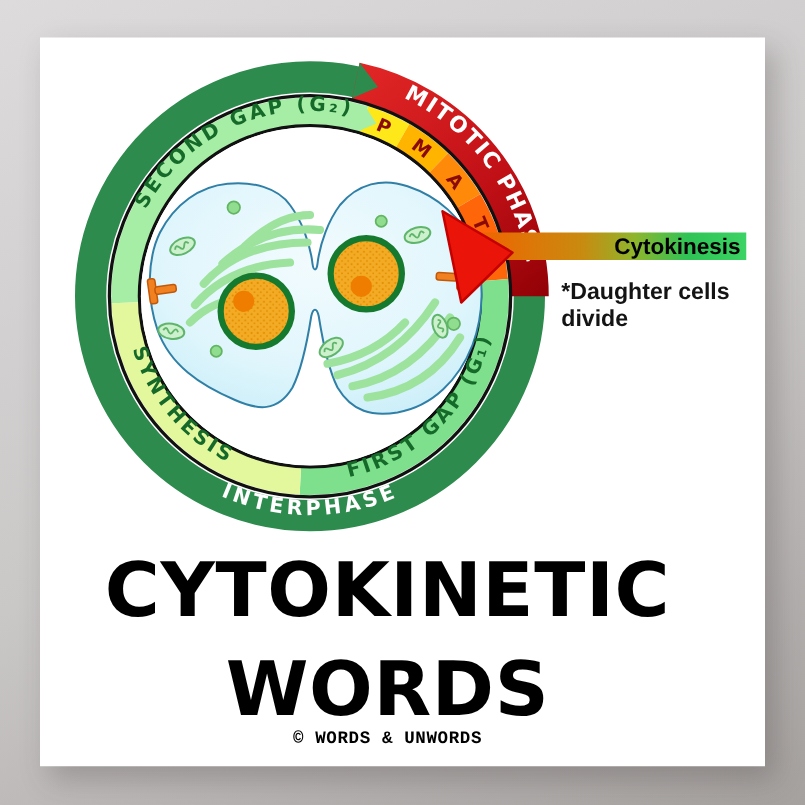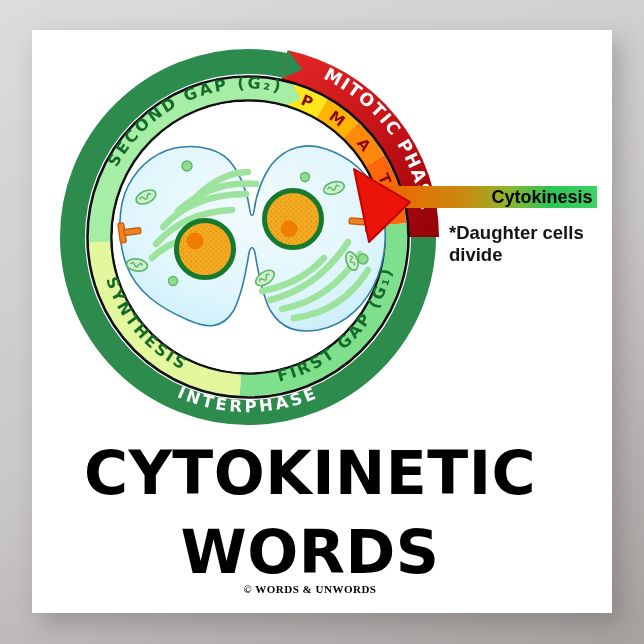--- a/index.html
+++ b/index.html
@@ -8,22 +8,22 @@
   .poster{position:absolute;left:32px;top:30px;width:580px;height:583px;background:#ffffff;
           box-shadow:8px 10px 22px rgba(60,55,55,.28);}
   .diagram{position:absolute;left:0;top:0;}
   .title-block{position:absolute;left:0;top:404px;width:100%;text-align:center;
                transform:translateX(-12px);color:#000;
                font-family:"DejaVu Sans","Liberation Sans",sans-serif;
                font-weight:bold;font-size:60px;line-height:79px;letter-spacing:0.5px;
                white-space:nowrap;}
   .credit{position:absolute;left:0;top:553px;width:100%;text-align:center;
           transform:translateX(-12px);color:#000;
-          font-family:Liberation Serif, serif;
-          font-weight:bold;font-size:11px;letter-spacing:0.5px;}
+          font-family:Liberation Mono, monospace;
+          font-weight:bold;font-size:14px;letter-spacing:0.5px;}
   
   .ring-green-text{font-family:"DejaVu Sans",sans-serif;font-weight:bold;font-size:16px;
                    fill:#156a2a;letter-spacing:2.5px;}
   .ring-white-text{font-family:"DejaVu Sans",sans-serif;font-weight:bold;font-size:16.5px;
                    fill:#ffffff;letter-spacing:3px;}
   .mitotic-text{font-family:"DejaVu Sans",sans-serif;font-weight:bold;font-size:17.5px;
                 fill:#ffffff;letter-spacing:1.5px;}
   .phase-letter{font-family:"DejaVu Sans",sans-serif;font-weight:bold;font-size:15px;
                 fill:#8b0a00;text-anchor:middle;}
   .bar-label{font-family:"Liberation Sans",sans-serif;font-weight:bold;font-size:18px;

